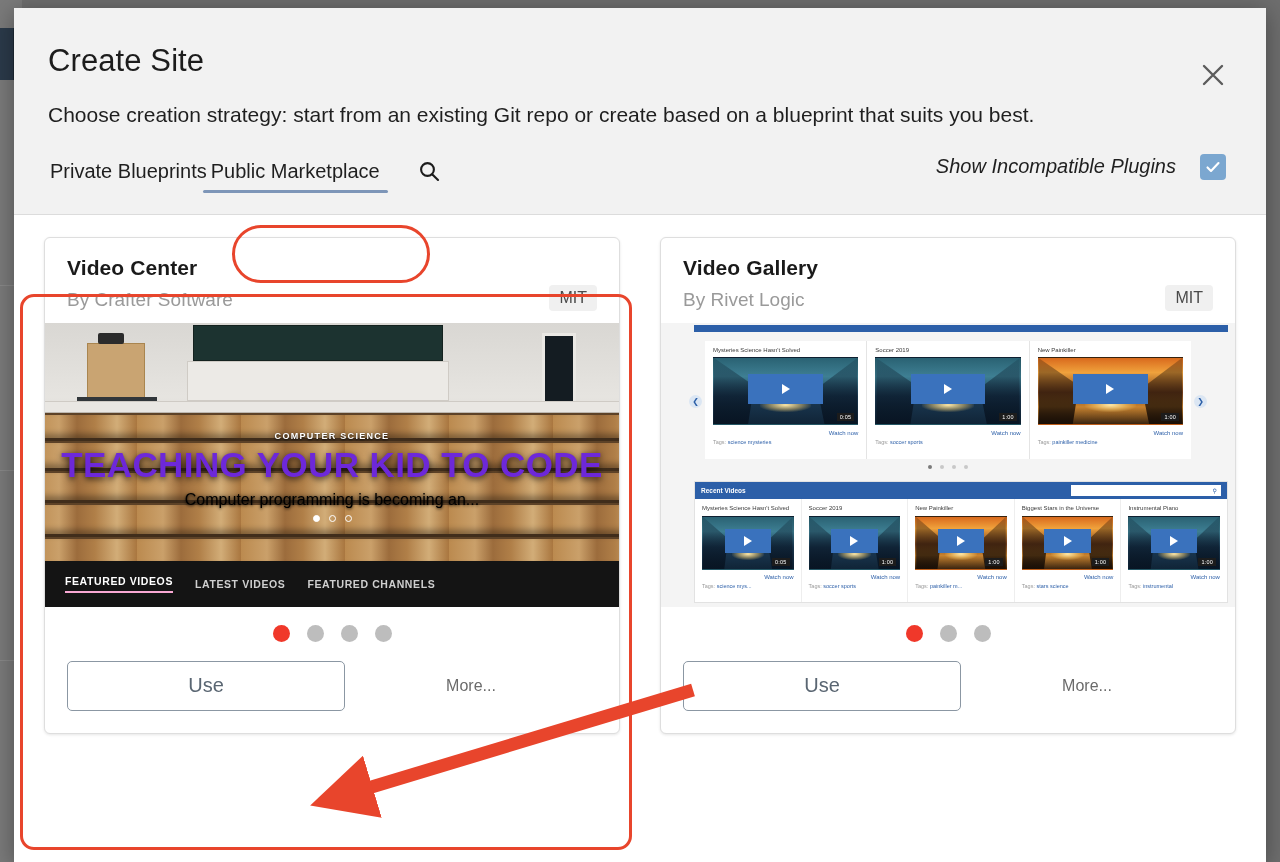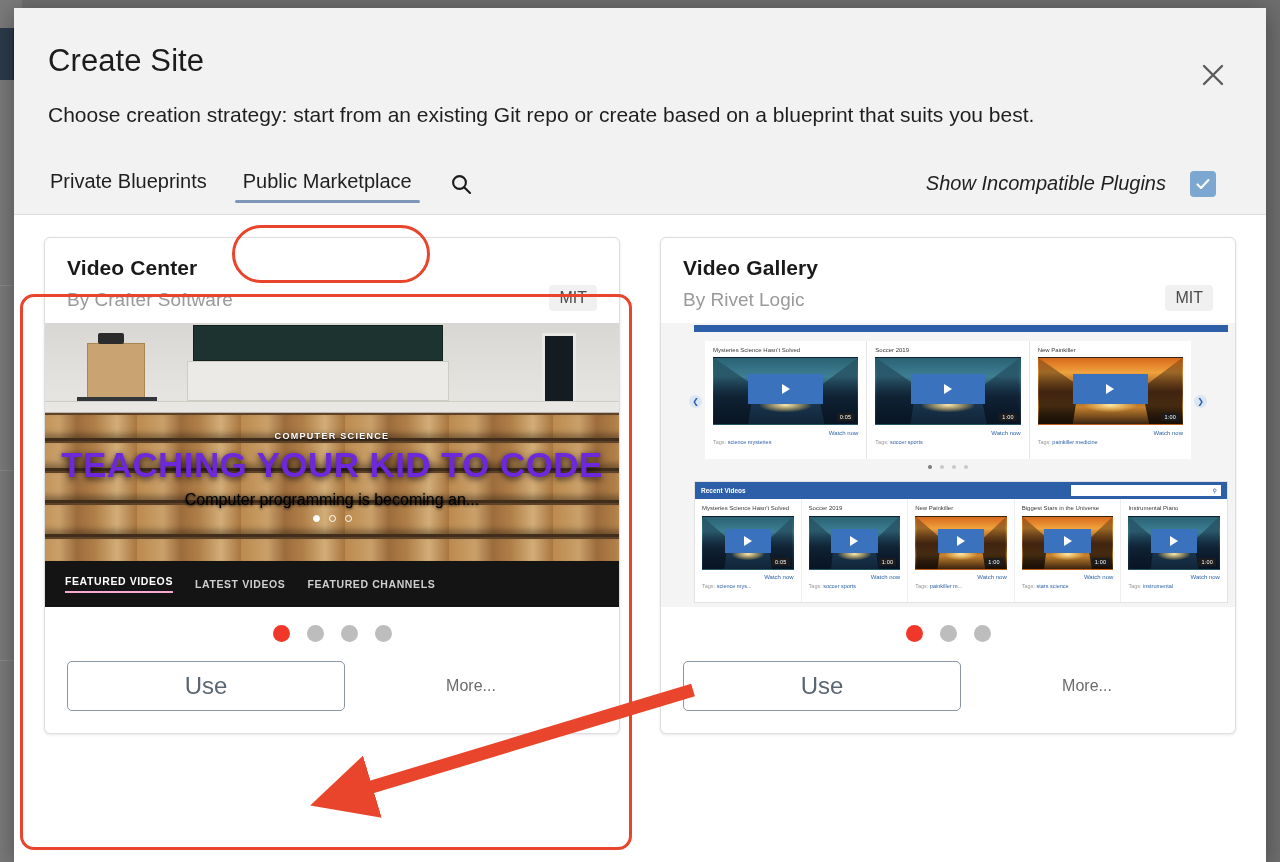--- a/index.html
+++ b/index.html
@@ -46,30 +46,30 @@
   }
   .close-btn svg { display:block; }
   .modal-sub {
     margin-top: 22px;
     font-size: 21px; color: #1f1f1f; line-height: 1.42;
     max-width: 1185px; font-weight: 400;
   }
 
   
   .tabbar {
-    margin-top: 24px; padding: 0 50px 0 34px;
-    display: flex; align-items: center; height: 60px;
+    margin-top: 24px; padding: 0 40px 0 34px;
+    display: flex; align-items: flex-start; height: 60px;
     position: relative;
   }
   .tabs { display: flex; align-items: flex-end; gap: 0; }
   .tab {
     font-size: 20px; color: #1f1f1f; padding: 6px 2px 10px 2px;
     cursor: pointer; position: relative; white-space: nowrap;
   }
-  .tab + .tab { margin-left: 32px; }
+  .tab + .tab { }
   .tab.active::after {
     content:""; position:absolute; left:-6px; right:-6px; bottom:0;
     height: 3px; background: #7e96b8; border-radius: 2px;
   }
   .tab-highlight {
     position: absolute; left: 232px; top: 225px;
     width: 198px; height: 58px;
     border: 3px solid #e8452c; border-radius: 30px;
     pointer-events: none; z-index: 6;
   }
@@ -285,21 +285,21 @@
     height: 54px; display:flex; align-items:center; justify-content:center; gap:17px;
     background:#fff;
   }
   .card-dots i { width:17px; height:17px; border-radius:50%; background:#bdbdbd; display:block; }
   .card-dots i.on { background:#f0382a; }
   .card-actions {
     display:flex; align-items:center; padding: 0 22px 22px 22px; gap: 0;
   }
   .btn-use {
     width: 278px; height: 50px; border:1px solid #8b97a3; border-radius:5px;
-    background:#fff; color:#5a6672; font-size:24px; cursor:pointer;
+    background:#fff; color:#5a6672; font-size:20px; cursor:pointer;
     display:flex; align-items:center; justify-content:center;
   }
   .btn-more {
     flex:1; height:50px; color:#6b6b6b; font-size:16px; cursor:pointer;
     display:flex; align-items:center; justify-content:center;
   }
 
   
   .card-highlight {
     position:absolute; left:20px; top:294px;

